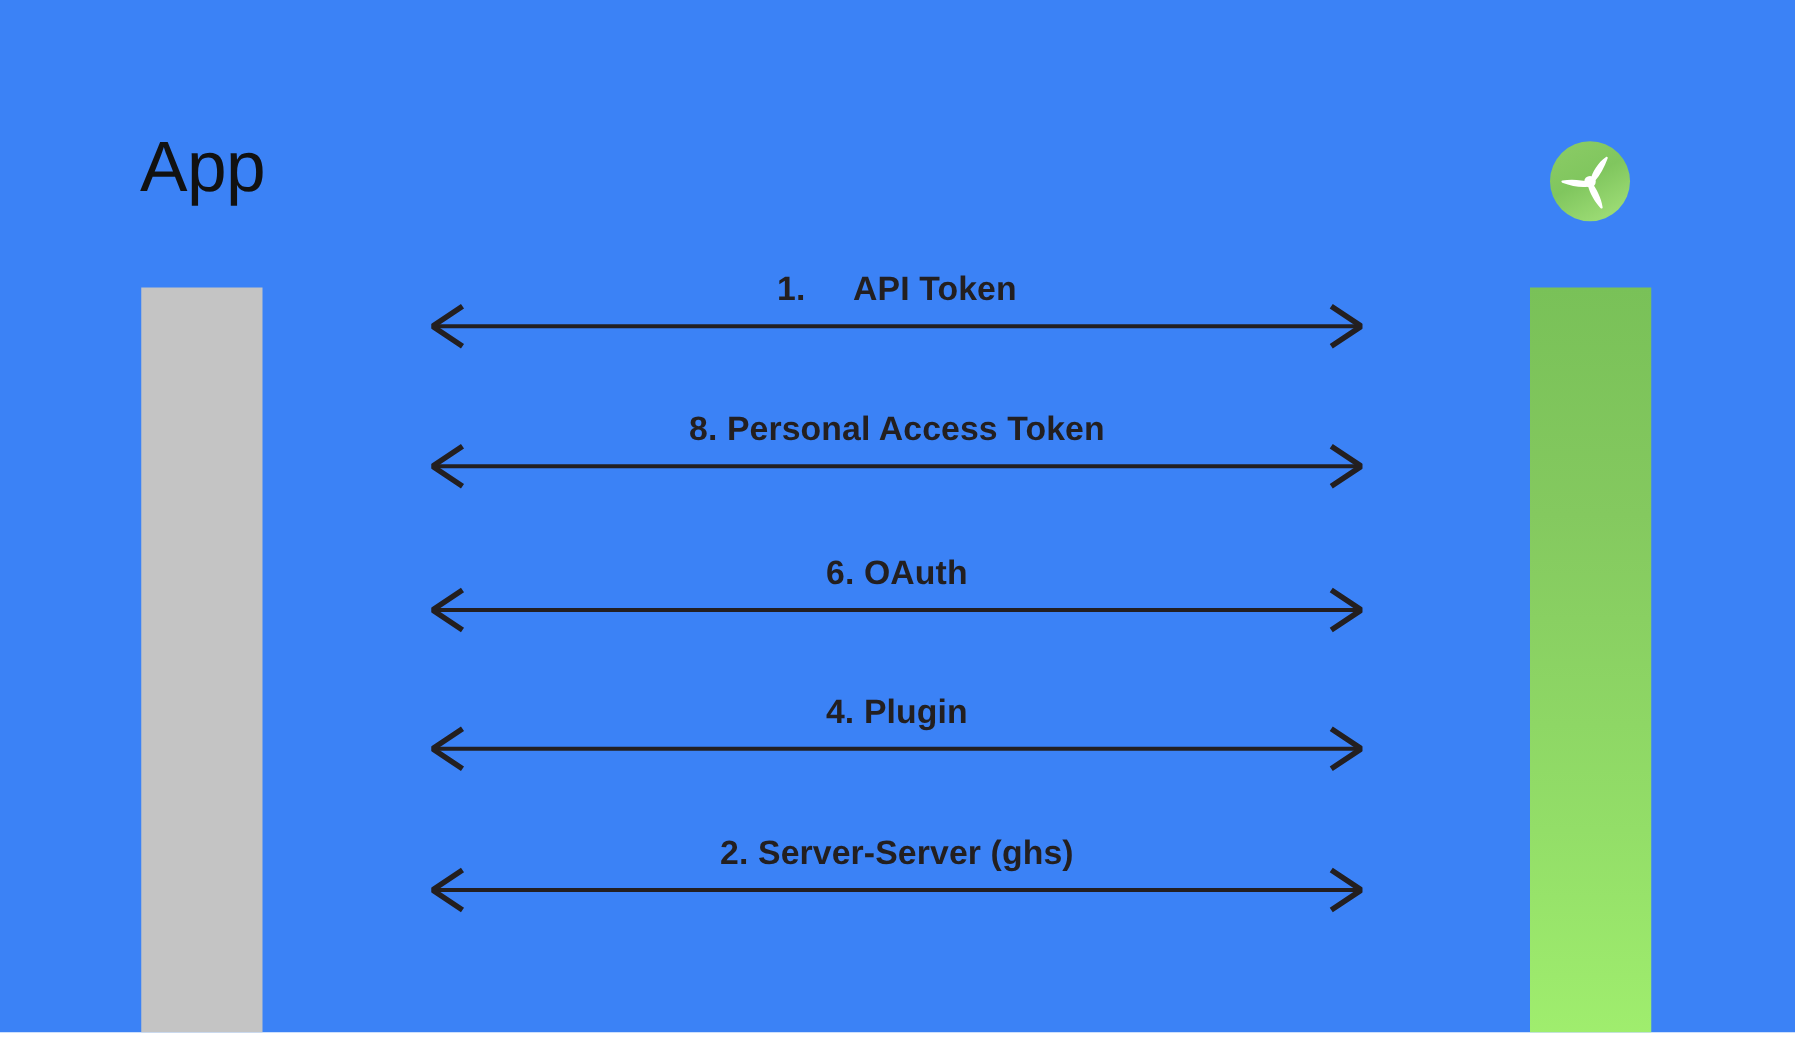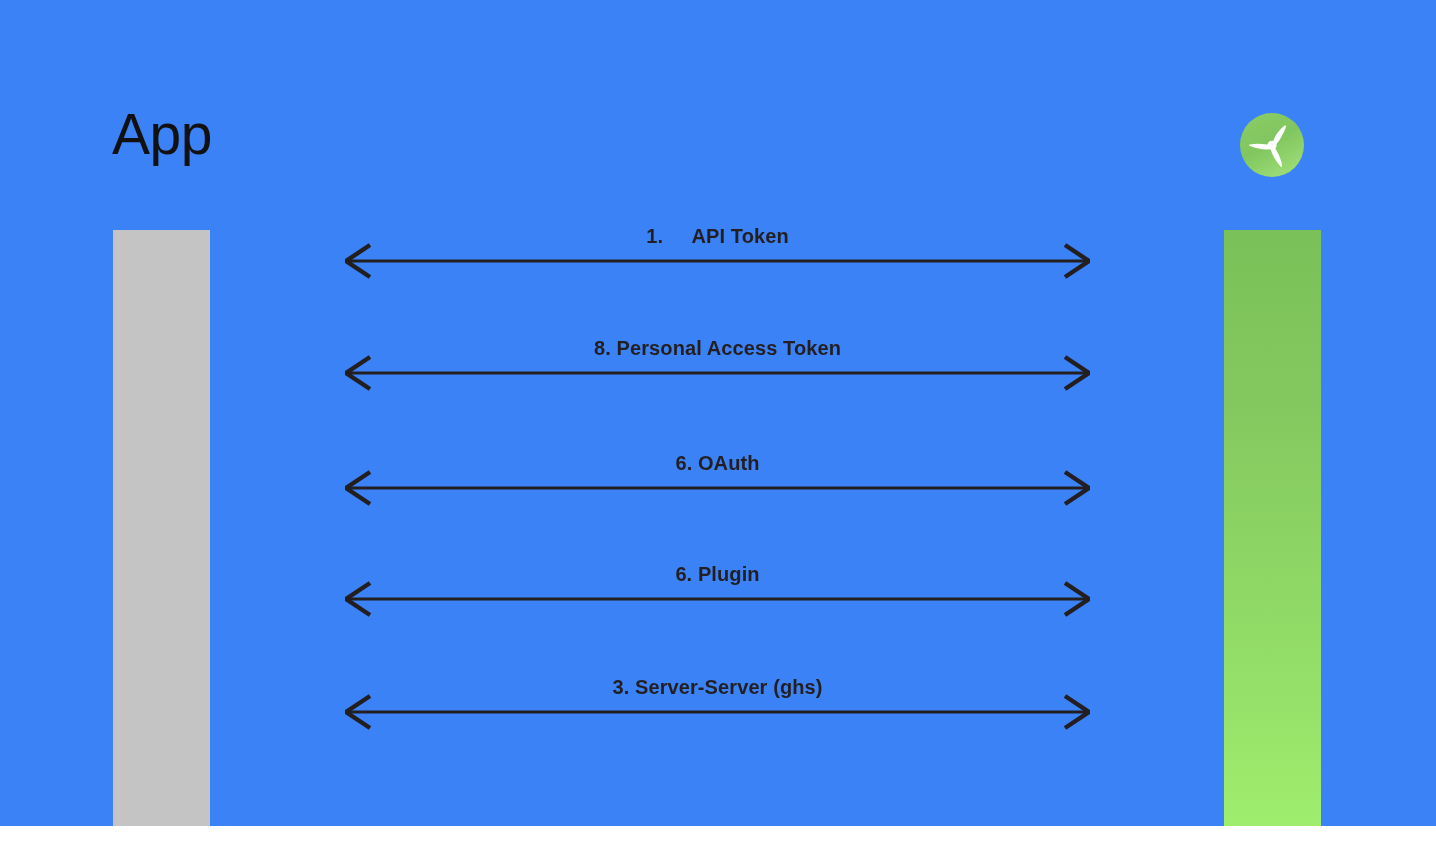--- a/index.html
+++ b/index.html
@@ -70,21 +70,21 @@
     left: 345px;
     width: 745px;
     height: 0;
   }
   .message-label {
     position: absolute;
     left: 0;
     width: 745px;
     bottom: 14px;
     text-align: center;
-    font-size: 20px;
+    font-size: 27px;
     font-weight: 700;
     color: #231f20;
     letter-spacing: 0.1px;
     white-space: pre;
     line-height: 1.1;
   }
   .message-arrow {
     position: absolute;
     left: 0;
     top: -21px;
@@ -153,31 +153,31 @@
         <div class="message-label">6. OAuth</div>
         <svg class="message-arrow" viewBox="0 0 745 42" width="745" height="42">
           <g stroke="#231f20" fill="none" stroke-linecap="butt" stroke-linejoin="miter">
             <line x1="1" y1="21" x2="744" y2="21" stroke-width="3.2"></line>
             <polyline points="25,5 1,21 25,37" stroke-width="4.4"></polyline>
             <polyline points="720,5 744,21 720,37" stroke-width="4.4"></polyline>
           </g>
         </svg>
       </div>
       <div class="message-row" style="top: 599px;">
-        <div class="message-label">6. Plugin</div>
+        <div class="message-label">4. Plugin</div>
         <svg class="message-arrow" viewBox="0 0 745 42" width="745" height="42">
           <g stroke="#231f20" fill="none" stroke-linecap="butt" stroke-linejoin="miter">
             <line x1="1" y1="21" x2="744" y2="21" stroke-width="3.2"></line>
             <polyline points="25,5 1,21 25,37" stroke-width="4.4"></polyline>
             <polyline points="720,5 744,21 720,37" stroke-width="4.4"></polyline>
           </g>
         </svg>
       </div>
       <div class="message-row" style="top: 712px;">
-        <div class="message-label">3. Server-Server (ghs)</div>
+        <div class="message-label">2. Server-Server (ghs)</div>
         <svg class="message-arrow" viewBox="0 0 745 42" width="745" height="42">
           <g stroke="#231f20" fill="none" stroke-linecap="butt" stroke-linejoin="miter">
             <line x1="1" y1="21" x2="744" y2="21" stroke-width="3.2"></line>
             <polyline points="25,5 1,21 25,37" stroke-width="4.4"></polyline>
             <polyline points="720,5 744,21 720,37" stroke-width="4.4"></polyline>
           </g>
         </svg>
       </div>
     </div>
 

